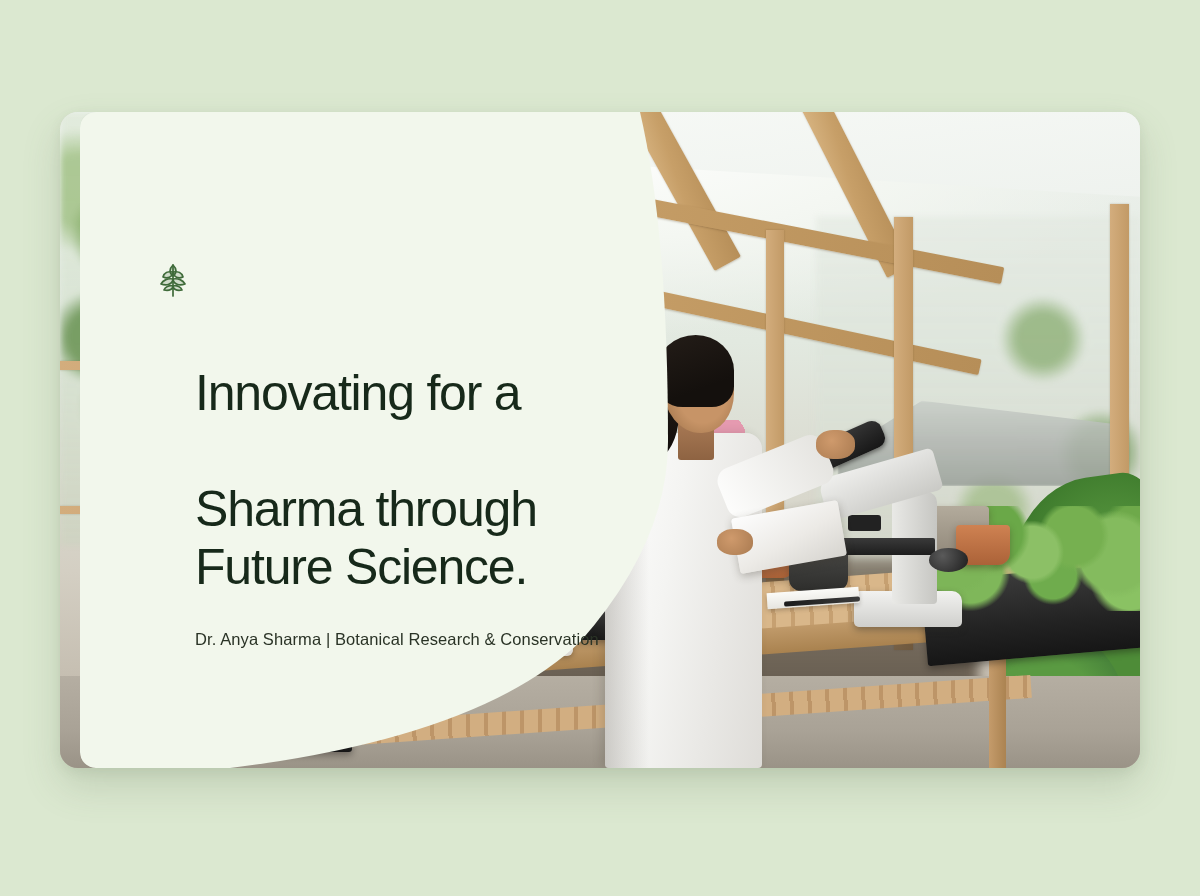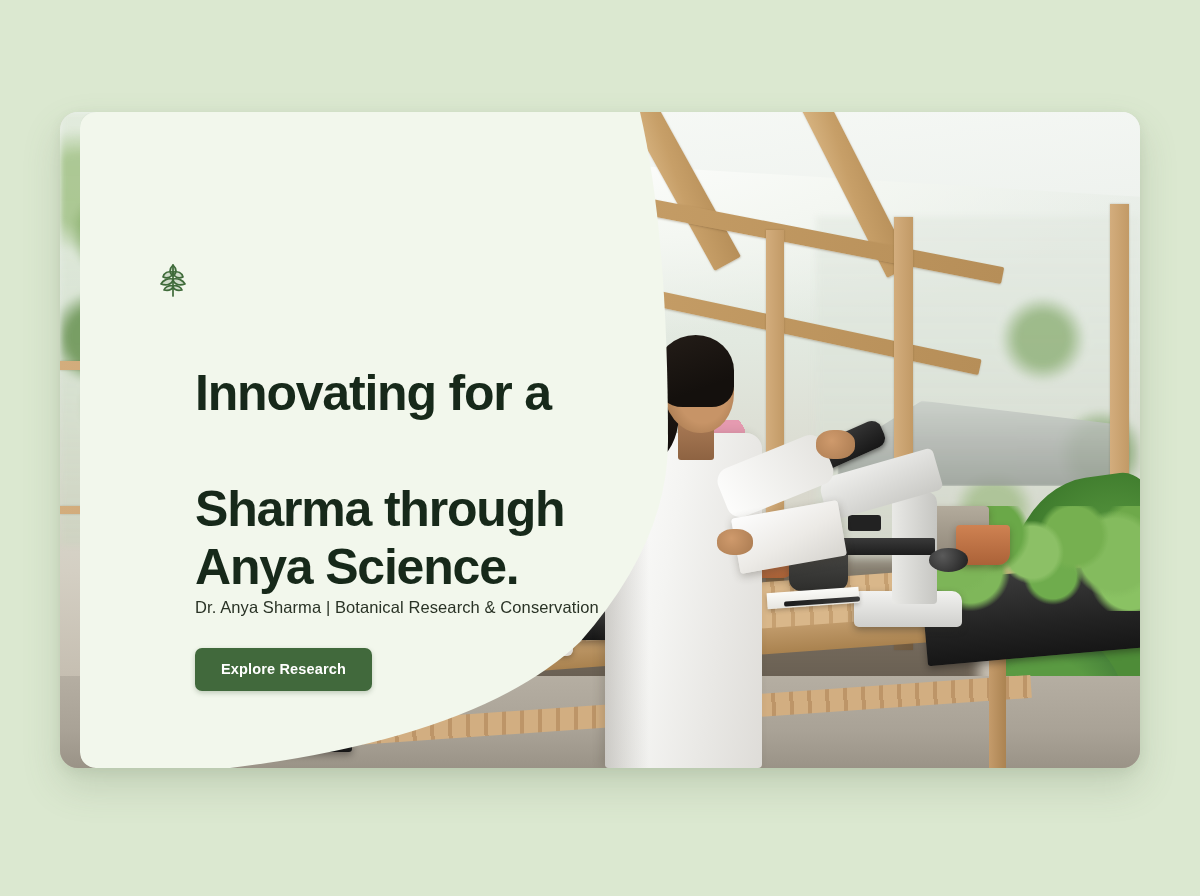--- a/index.html
+++ b/index.html
@@ -384,25 +384,26 @@
   .content {
     position:absolute;
     left: 135px;
     top: 252px;
     width: 440px;
     z-index: 6;
   }
   .headline {
     font-size: 50px;
     line-height: 58px;
-    font-weight: 700;
+    font-weight: 400;
     letter-spacing: -1.2px;
     color: #17291a;
   }
   .subtitle {
+    margin-top: 32px;
     font-size: 16.5px;
     line-height: 22px;
     color: #2a3326;
     letter-spacing: 0.1px;
   }
   .cta {
     display: inline-block;
     margin-top: 30px;
     padding: 13px 26px 14px;
     background: #41693c;
@@ -521,21 +522,20 @@
         <path d="M17 28 C 21 27, 25 29, 26 32 C 21 33, 18 31, 17 29 Z" fill="#3f6b3a" fill-opacity="0.18"></path>
       </g>
     </svg>
   </div>
 
   <div class="content">
     <h1 class="headline">
       <span>Innovating for a</span><br>
       <br>
       <span>Sharma through</span><br>
-      <span>Anya Science.</span>
+      <span>Future Science.</span>
     </h1>
 
     <div class="subtitle">Dr. Anya Sharma | Botanical Research &amp; Conservation</div>
 
-    <button class="cta">Explore Research</button>
   </div>
 
 </div>
 
 </body></html>

